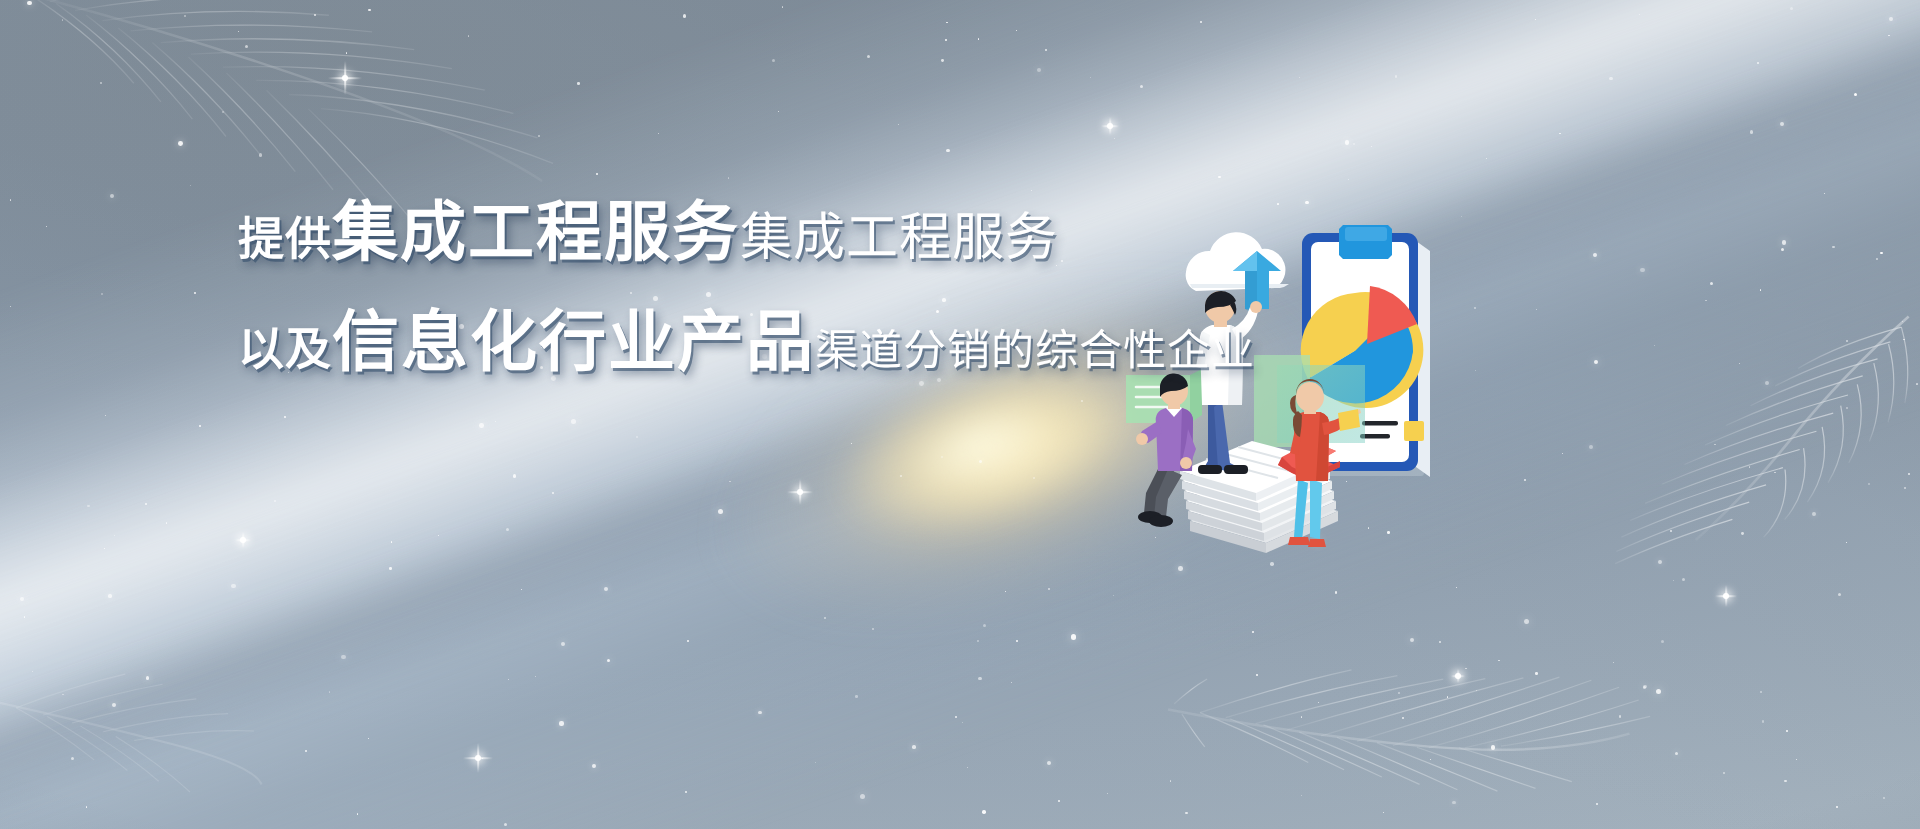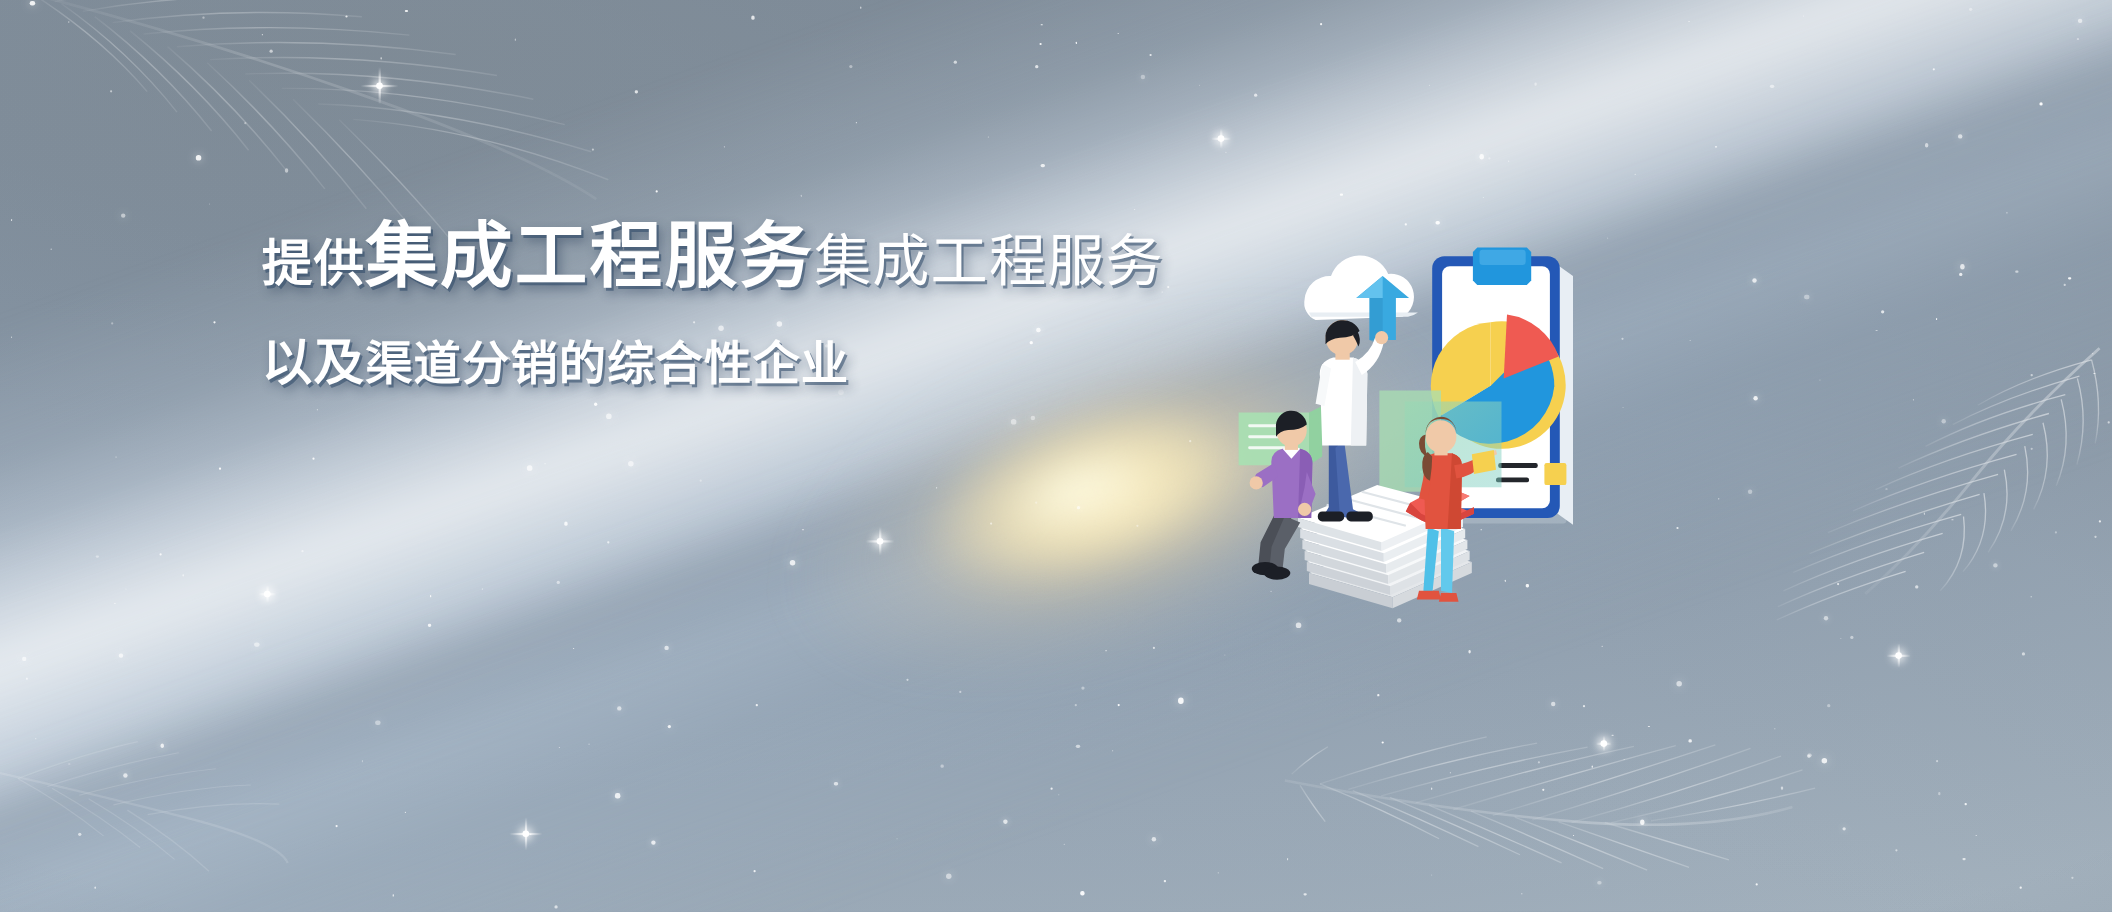--- a/index.html
+++ b/index.html
@@ -112,21 +112,21 @@
     text-shadow:
       2px 3px 0 rgba(46,73,104,.55),
       4px 6px 10px rgba(30,52,80,.45);
   }
   .hl-line{display:flex;align-items:baseline;white-space:nowrap;line-height:1.15;}
   .hl-line + .hl-line{margin-top:32px;}
   .hl-sm{font-size:46px;font-weight:700;}
   .hl-lg{font-size:66px;font-weight:900;letter-spacing:2px;}
   .hl-md{font-size:52px;font-weight:400;}
   .hl-lg2{font-size:67px;font-weight:900;letter-spacing:2px;}
-  .hl-md2{font-size:43px;font-weight:700;}
+  .hl-md2{font-size:43px;font-weight:400;}
 
   
   .illus{position:absolute;left:1130px;top:225px;width:310px;height:335px;z-index:25;}
   .illus svg{display:block;overflow:visible;}
 
   
   .vignette{
     position:absolute;inset:0;pointer-events:none;
     background:radial-gradient(130% 120% at 50% 45%, rgba(0,0,0,0) 55%, rgba(40,52,66,.22) 100%);
   }
@@ -560,20 +560,21 @@
   </div>
 
   <div class="headline">
     <div class="hl-line">
       <span class="hl-sm">提供</span>
       <span class="hl-lg">集成工程服务</span>
       <span class="hl-md">集成工程服务</span>
     </div>
     <div class="hl-line">
       <span class="hl-sm">以及</span>
+      <span class="hl-lg2">信息化行业产品</span>
       <span class="hl-md2">渠道分销的综合性企业</span>
     </div>
   </div>
 
   <div class="illus">
     <svg width="310" height="335" viewBox="0 0 310 335">
       <defs>
         <linearGradient id="panelG" x1="0" y1="0" x2="1" y2="1">
           <stop offset="0%" stop-color="#9ad8b4" stop-opacity=".80"></stop>
           <stop offset="100%" stop-color="#7fcfc4" stop-opacity=".62"></stop>

